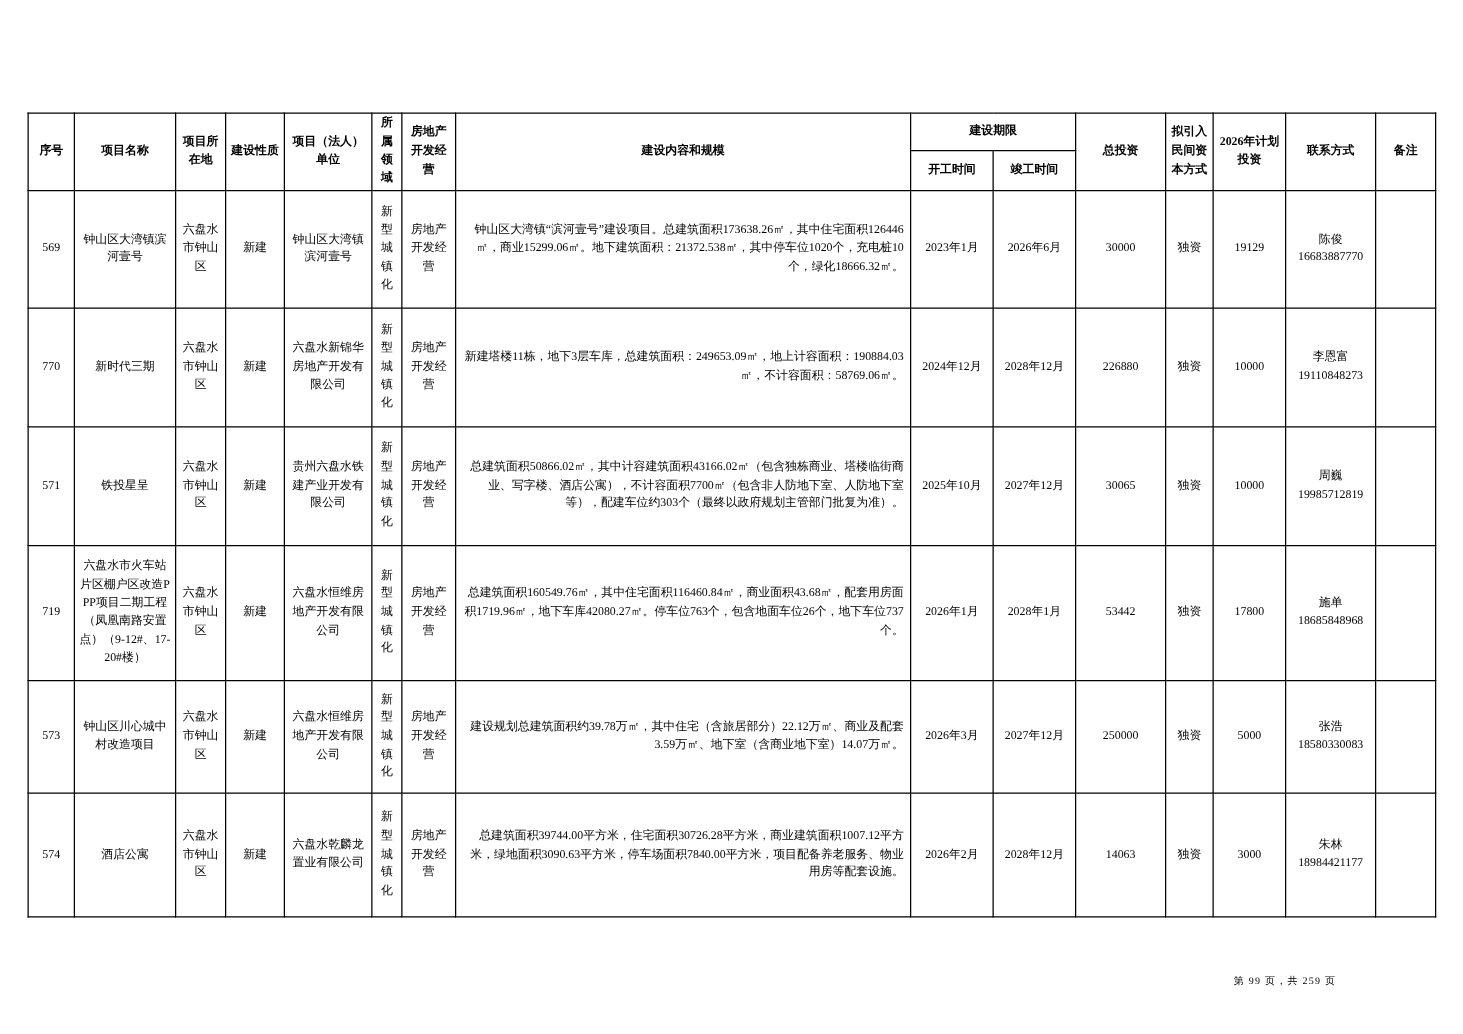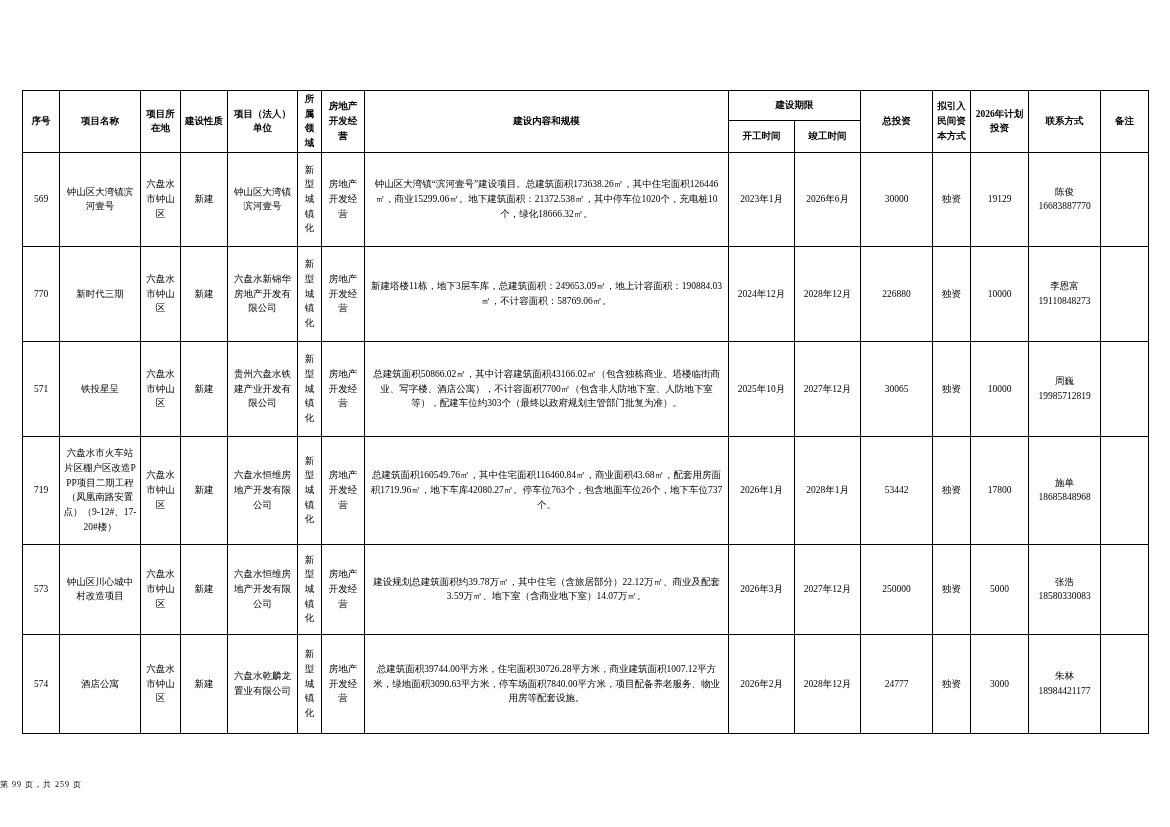--- a/index.html
+++ b/index.html
@@ -37,37 +37,37 @@
     vertical-align: middle;
     text-align: center;
     word-break: break-all;
     overflow: hidden;
   }
   table.projects th {
     font-weight: bold;
     font-size: 9.5px;
   }
   table.projects td.content-cell {
-    text-align: center;
+    text-align: right;
     padding: 2px 5px;
   }
   tr.hdr-top { height: 28px; }
   tr.hdr-sub { height: 30px; }
   tr.r0 { height: 94px; }
   tr.r1 { height: 95px; }
   tr.r2 { height: 95px; }
   tr.r3 { height: 108px; }
   tr.r4 { height: 90px; }
   tr.r5 { height: 99px; }
   .footer {
     position: absolute;
     left: 0;
     top: 779px;
     width: 1069px;
-    text-align: left;
+    text-align: right;
     font-size: 8px;
     letter-spacing: 1px;
   }
 </style>
 </head>
 <body>
 
 <div class="page">
 
   <table class="projects">
@@ -215,21 +215,21 @@
           <td>574</td>
           <td>酒店公寓</td>
           <td>六盘水市钟山区</td>
           <td>新建</td>
           <td>六盘水乾麟龙置业有限公司</td>
           <td>新型城镇化</td>
           <td>房地产开发经营</td>
           <td class="content-cell">总建筑面积39744.00平方米，住宅面积30726.28平方米，商业建筑面积1007.12平方米，绿地面积3090.63平方米，停车场面积7840.00平方米，项目配备养老服务、物业用房等配套设施。</td>
           <td>2026年2月</td>
           <td>2028年12月</td>
-          <td>24777</td>
+          <td>14063</td>
           <td>独资</td>
           <td>3000</td>
           <td>
             <div>朱林</div>
             <div>18984421177</div>
           </td>
           <td></td>
         </tr>
       </tbody>
   </table>

